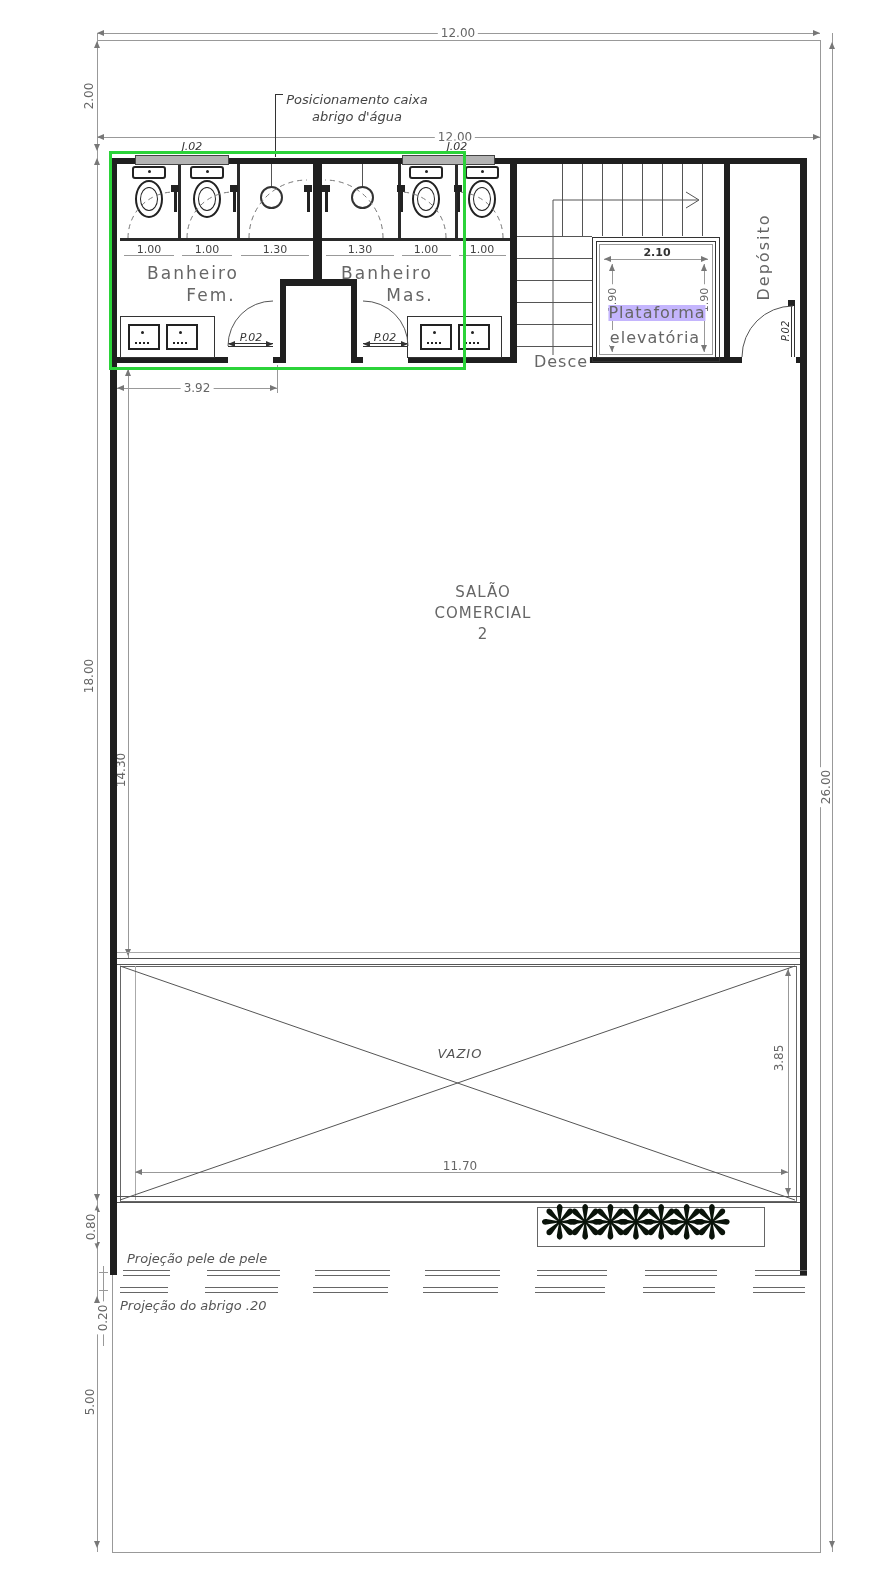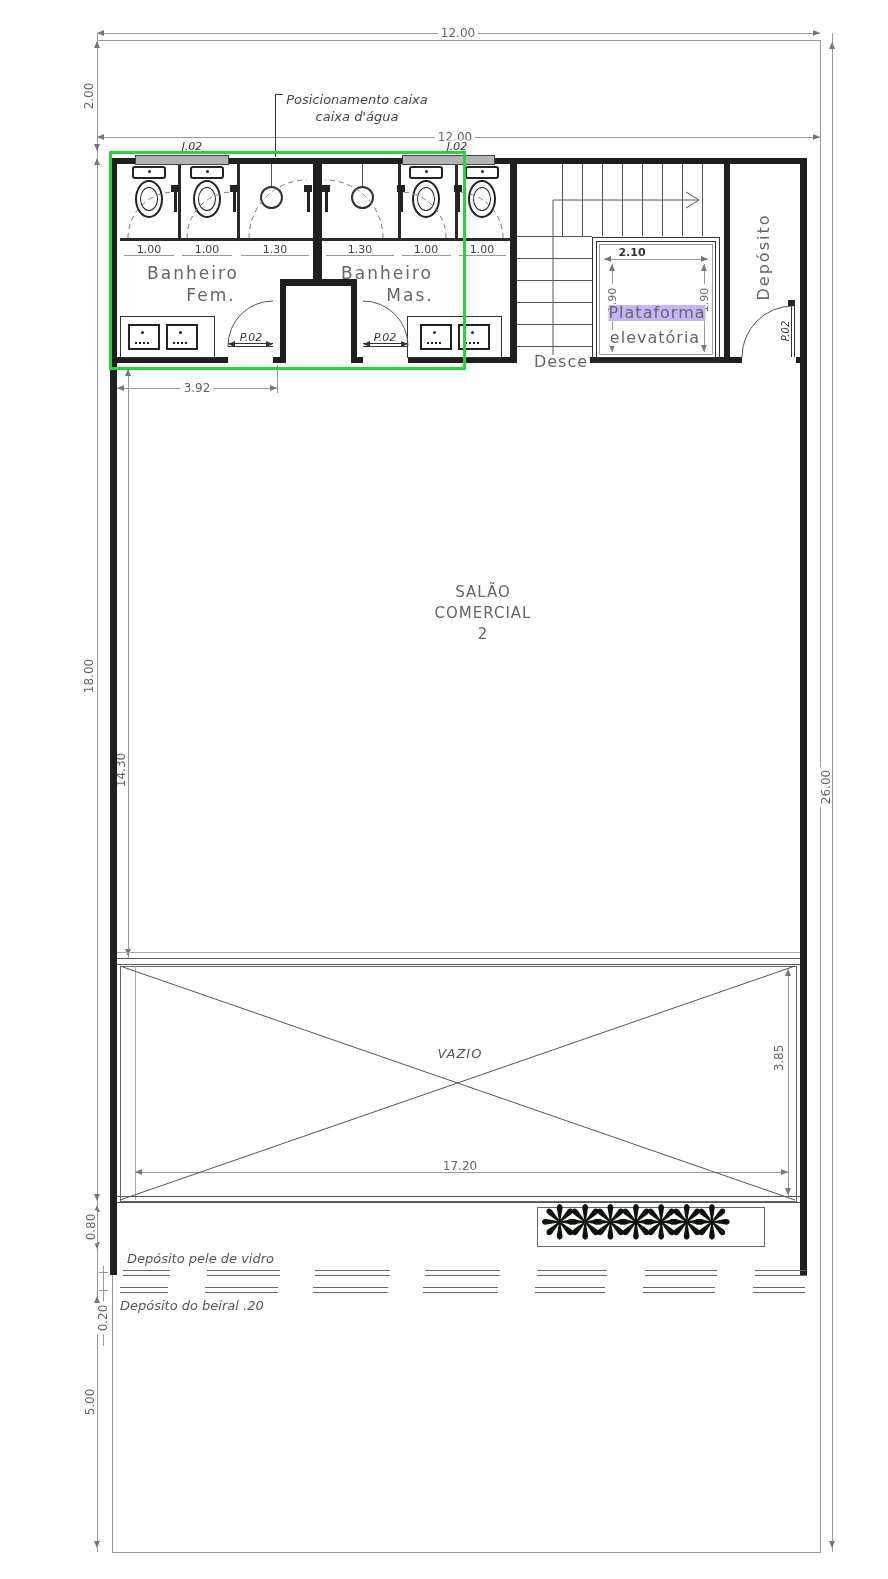--- a/index.html
+++ b/index.html
@@ -98,21 +98,21 @@
 
   <div class="hl" style="left:117px;top:388px;width:160px;"></div>
   <div class="vl" style="left:277px;top:365px;height:28px;"></div>
   <div class="ar l" style="left:117px;top:385px;"></div>
   <div class="ar r" style="left:270px;top:385px;"></div>
   <div class="t dim" style="left:197px;top:388px;">3.92</div>
 
   <div class="vl" style="left:275px;top:95px;height:62px;background:#333;"></div>
   <div class="hl" style="left:275px;top:94px;width:8px;background:#333;"></div>
   <div class="t note" style="left:357px;top:99px;">Posicionamento caixa</div>
-  <div class="t note" style="left:357px;top:116px;">caixa d'água</div>
+  <div class="t note" style="left:357px;top:116px;">abrigo d'água</div>
 
   <div class="wall" style="left:110px;top:158px;width:697px;height:6px;"></div>
   <div class="wall" style="left:110px;top:158px;width:7px;height:1117px;"></div>
   <div class="wall" style="left:800px;top:158px;width:7px;height:1117px;"></div>
 
   <div class="wall" style="left:110px;top:357px;width:118px;height:6px;"></div>
   <div class="wall" style="left:273px;top:357px;width:13px;height:6px;"></div>
   <div class="wall" style="left:351px;top:357px;width:12px;height:6px;"></div>
   <div class="wall" style="left:408px;top:357px;width:109px;height:6px;"></div>
   <div class="wall" style="left:588px;top:357px;width:154px;height:6px;"></div>
@@ -230,21 +230,21 @@
   <div class="hl2" style="left:517px;top:324px;width:75px;"></div>
   <div class="hl2" style="left:517px;top:346px;width:75px;"></div>
   <div class="t room2" style="left:561px;top:362px;background:#fff;padding:0 2px;">Desce</div>
 
   <div class="box1" style="left:592px;top:237px;width:126px;height:123px;"></div>
   <div class="box1" style="left:596px;top:241px;width:118px;height:115px;"></div>
   <div class="box9" style="left:599px;top:244px;width:112px;height:109px;"></div>
   <div class="hl" style="left:604px;top:259px;width:104px;"></div>
   <div class="ar l" style="left:604px;top:256px;"></div>
   <div class="ar r" style="left:701px;top:256px;"></div>
-  <div class="t sdim" style="left:632px;top:252px;font-weight:bold;color:#333;">2.10</div>
+  <div class="t sdim" style="left:657px;top:252px;font-weight:bold;color:#333;">2.10</div>
   <div class="vl" style="left:612px;top:264px;height:88px;"></div>
   <div class="ar u" style="left:609px;top:264px;"></div>
   <div class="ar d" style="left:609px;top:345px;"></div>
   <div class="vt dim" style="left:612px;top:300px;font-size:11px;">1.90</div>
   <div class="vl" style="left:704px;top:264px;height:88px;"></div>
   <div class="ar u" style="left:701px;top:264px;"></div>
   <div class="ar d" style="left:701px;top:345px;"></div>
   <div class="vt dim" style="left:704px;top:300px;font-size:11px;">1.90</div>
   <div class="t room2" style="left:657px;top:313px;background:#c4b5fd;">Plataforma</div>
   <div class="t room2" style="left:655px;top:338px;background:#fff;">elevatória</div>
@@ -266,21 +266,21 @@
   <div class="t" style="left:460px;top:1053px;font-size:13px;font-style:italic;color:#555;letter-spacing:1px;background:#fff;padding:0 3px;">VAZIO</div>
 
   <div class="vl" style="left:788px;top:968px;height:228px;"></div>
   <div class="ar u" style="left:785px;top:969px;"></div>
   <div class="ar d" style="left:785px;top:1188px;"></div>
   <div class="vt dim" style="left:779px;top:1058px;">3.85</div>
 
   <div class="hl" style="left:135px;top:1172px;width:653px;"></div>
   <div class="ar l" style="left:135px;top:1169px;"></div>
   <div class="ar r" style="left:781px;top:1169px;"></div>
-  <div class="t dim" style="left:460px;top:1166px;">17.20</div>
+  <div class="t dim" style="left:460px;top:1166px;">11.70</div>
 
   <div class="hl2" style="left:117px;top:1196px;width:683px;"></div>
   <div class="hl2" style="left:117px;top:1202px;width:683px;"></div>
 
   <div class="p" style="left:537px;top:1207px;width:226px;height:38px;border:1px solid #666;"></div>
   <div id="plants" style="left:540px;top:1194px;width:235px;height:58px;">❋❋❋❋❋❋❋</div>
 
   <div class="dseg" style="left:123px;top:1270px;width:47px;"></div>
   <div class="dseg" style="left:207px;top:1270px;width:73px;"></div>
   <div class="dseg" style="left:315px;top:1270px;width:75px;"></div>
@@ -289,22 +289,22 @@
   <div class="dseg" style="left:645px;top:1270px;width:72px;"></div>
   <div class="dseg" style="left:755px;top:1270px;width:52px;"></div>
   <div class="dseg" style="left:120px;top:1287px;width:48px;"></div>
   <div class="dseg" style="left:205px;top:1287px;width:73px;"></div>
   <div class="dseg" style="left:313px;top:1287px;width:75px;"></div>
   <div class="dseg" style="left:423px;top:1287px;width:75px;"></div>
   <div class="dseg" style="left:535px;top:1287px;width:70px;"></div>
   <div class="dseg" style="left:643px;top:1287px;width:72px;"></div>
   <div class="dseg" style="left:753px;top:1287px;width:52px;"></div>
 
-  <div class="tl note" style="left:127px;top:1258px;color:#555;">Depósito pele de vidro</div>
-  <div class="tl note" style="left:120px;top:1305px;color:#555;">Depósito do beiral .20</div>
+  <div class="tl note" style="left:127px;top:1258px;color:#555;">Projeção pele de pele</div>
+  <div class="tl note" style="left:120px;top:1305px;color:#555;">Projeção do abrigo .20</div>
 
   <svg class="lw" width="888" height="1579" viewBox="0 0 888 1579">
 
     <path d="M 128 238 A 46 46 0 0 1 174 192" fill="none" stroke="#777" stroke-width="1" stroke-dasharray="5 4"></path>
     <path d="M 187 238 A 46 46 0 0 1 233 192" fill="none" stroke="#777" stroke-width="1" stroke-dasharray="5 4"></path>
     <path d="M 249 238 A 58 58 0 0 1 307 180" fill="none" stroke="#777" stroke-width="1" stroke-dasharray="5 4"></path>
     <path d="M 383 238 A 58 58 0 0 0 325 180" fill="none" stroke="#777" stroke-width="1" stroke-dasharray="5 4"></path>
     <path d="M 446 238 A 46 46 0 0 0 400 192" fill="none" stroke="#777" stroke-width="1" stroke-dasharray="5 4"></path>
     <path d="M 503 238 A 46 46 0 0 0 457 192" fill="none" stroke="#777" stroke-width="1" stroke-dasharray="5 4"></path>
 

